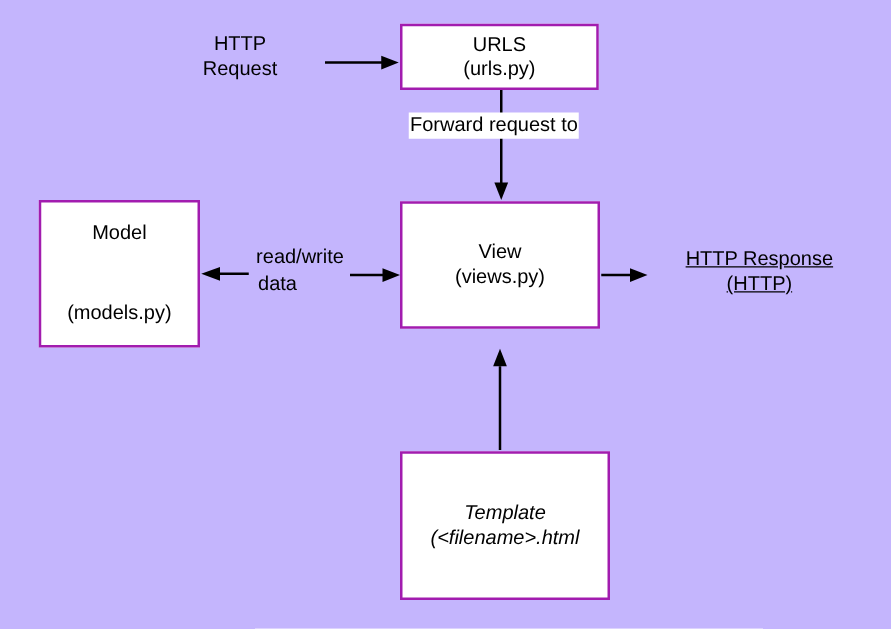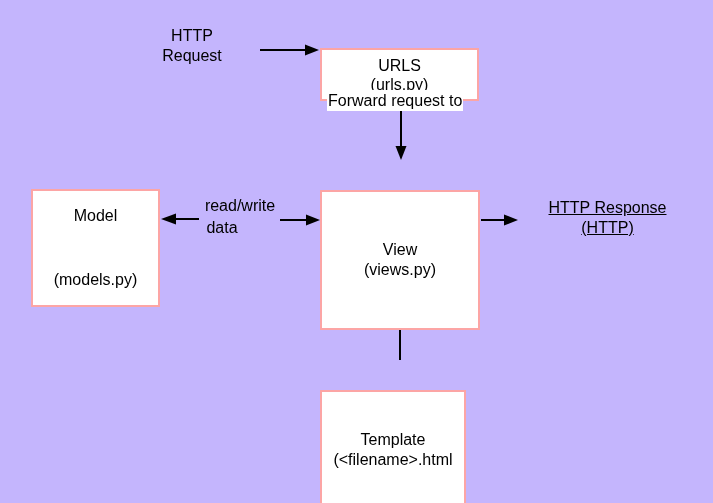--- a/index.html
+++ b/index.html
@@ -16,35 +16,34 @@
     position: absolute;
     left: 0; top: 0;
     z-index: 1;
   }
   .wire { stroke: #000000; stroke-width: 2; }
   .head { fill: #000000; stroke: none; }
   .node {
     position: absolute;
     box-sizing: border-box;
     background: #ffffff;
-    border: 2px solid #fca5a5;
+    border: 2px solid #a21caf;
     display: flex;
     flex-direction: column;
     align-items: center;
     justify-content: center;
     text-align: center;
     font-size: 16px;
     line-height: 20px;
     z-index: 2;
-    margin-top: 29px;
   }
   .node-urls     { left: 320px; top: 19px;  width: 159px; height: 53px;  line-height: 19px; }
   .node-model    { left: 31px;  top: 160px; width: 129px; height: 118px; gap: 44px; }
-  .node-view     { left: 320px; top: 161px; width: 160px; height: 140px; text-align: right; }
-  .node-template { left: 320px; top: 361px; width: 146px; height: 119px; }
+  .node-view     { left: 320px; top: 161px; width: 160px; height: 102px; text-align: right; }
+  .node-template { left: 320px; top: 361px; width: 168px; height: 119px; font-style: italic; }
   .label {
     position: absolute;
     font-size: 16px;
     line-height: 20px;
     z-index: 2;
     white-space: nowrap;
   }
   .label-http-request { left: 150px; top: 26px; width: 84px; text-align: center; }
   .label-forward {
     left: 327px; top: 90px;

